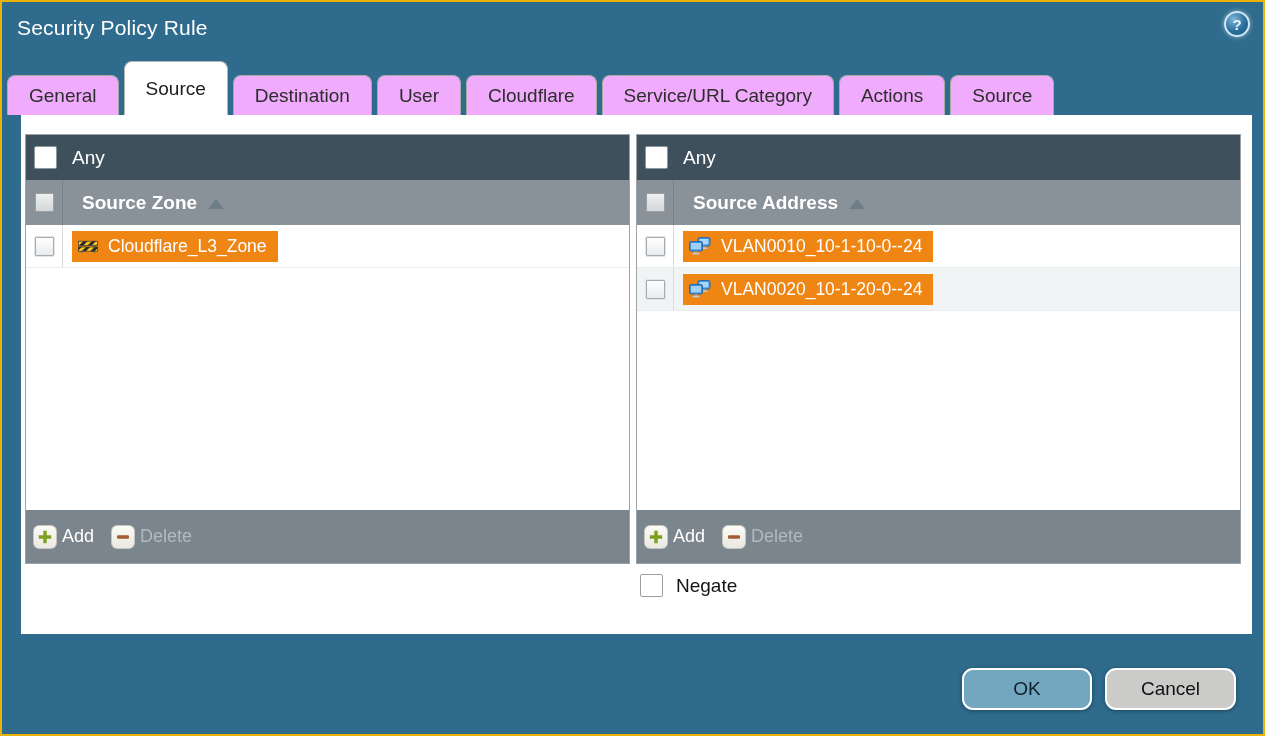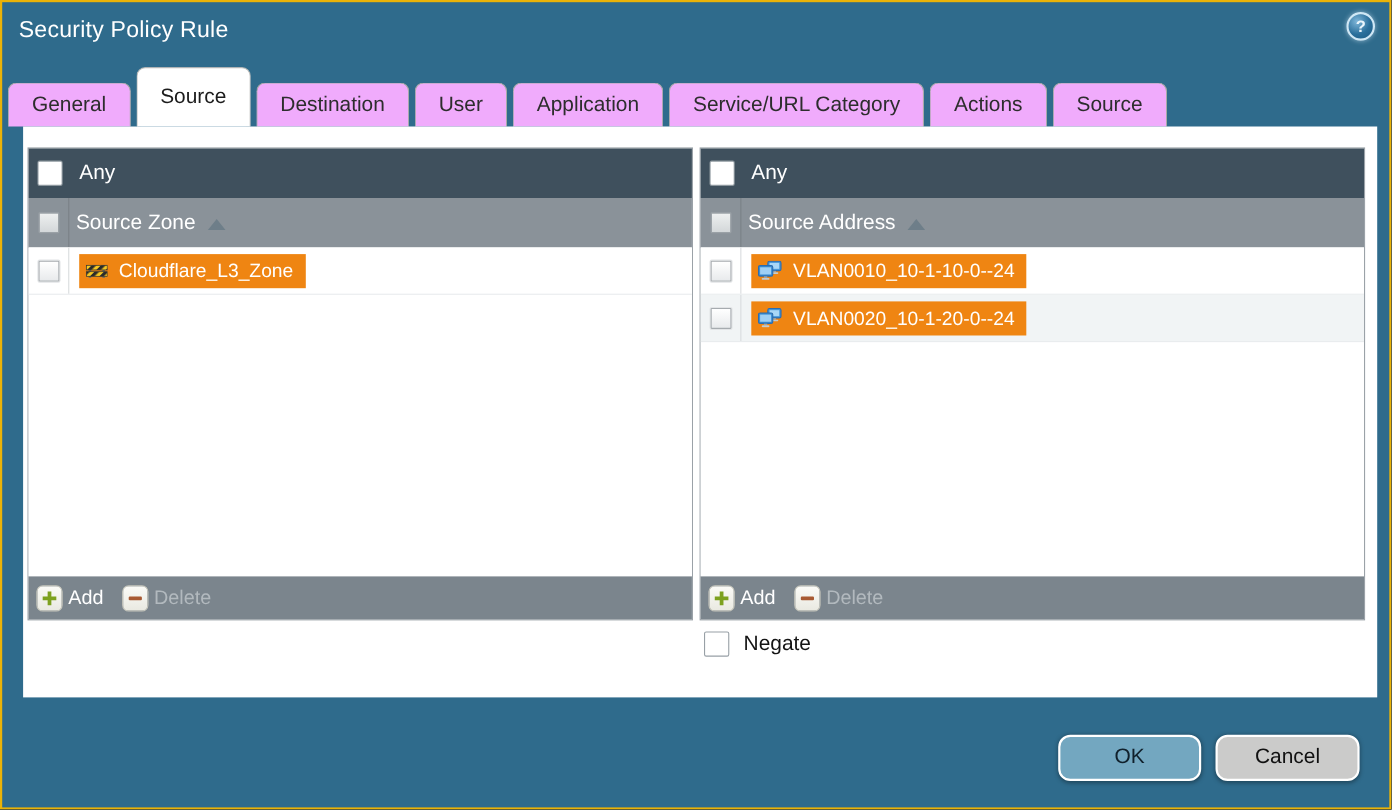--- a/index.html
+++ b/index.html
@@ -49,41 +49,41 @@
   .panel.right{left:615px;}
   .any-row{
     height:45px;background:var(--panel_header_dark);display:flex;align-items:center;
     padding-left:9px;flex:0 0 auto;
   }
   .any-label{color:#fff;font-size:19px;margin-left:16px;}
   .col-row{
     height:45px;background:var(--column_header_gray);display:flex;align-items:center;
     flex:0 0 auto;cursor:pointer;
   }
-  .col-label{color:#fff;font-size:19px;margin-left:6px;}
+  .col-label{color:#fff;font-size:19px;margin-left:19px;font-weight:bold;}
   .sort-asc{
     width:0;height:0;margin-left:11px;margin-top:2px;
     border-left:8px solid transparent;border-right:8px solid transparent;
     border-bottom:10px solid #6e7e89;
   }
   .list{flex:1 1 auto;background:#fff;overflow:hidden;}
   .row{height:43px;display:flex;align-items:center;border-bottom:1px solid #e9ecee;background:#fff;}
   .row.alt{background:#f1f4f5;}
   .cbcell{
     width:37px;align-self:stretch;display:flex;align-items:center;justify-content:center;
     border-right:1px solid #d9dcde;flex:0 0 auto;
   }
   .col-row .cbcell{border-right:1px solid rgba(0,0,0,.12);}
   .tag{
     display:inline-flex;align-items:center;gap:10px;margin-left:9px;
     background:var(--highlight_orange);color:#fff;font-size:17.5px;
     padding:4px 11px 4px 6px;height:31px;cursor:pointer;
   }
   .pfooter{
-    height:39px;background:var(--footer_bar_gray);display:flex;align-items:center;
+    height:53px;background:var(--footer_bar_gray);display:flex;align-items:center;
     gap:17px;padding-left:7px;flex:0 0 auto;
   }
   .pbtn{display:flex;align-items:center;gap:5px;cursor:pointer;}
   .pbtn-label{font-size:18px;color:#fff;}
   .pbtn.disabled{cursor:default;}
   .pbtn.disabled .pbtn-label{color:#b2b9be;}
   .iconbox{
     width:24px;height:24px;border-radius:6px;background:linear-gradient(#fbfbf7,#e9e9e1);
     border:1px solid #c6c6bc;display:flex;align-items:center;justify-content:center;flex:0 0 auto;
   }
@@ -114,21 +114,21 @@
     <div class="help">
       <span>?</span>
     </div>
   </div>
 
   <div class="tabs">
     <div class="tab">General</div>
     <div class="tab active">Source</div>
     <div class="tab">Destination</div>
     <div class="tab">User</div>
-    <div class="tab">Application</div>
+    <div class="tab">Cloudflare</div>
     <div class="tab">Service/URL Category</div>
     <div class="tab">Actions</div>
     <div class="tab">Source</div>
   </div>
 
   <div class="body">
 
     <div class="panel left">
       <div class="any-row">
         <span class="cb any-cb"></span>

